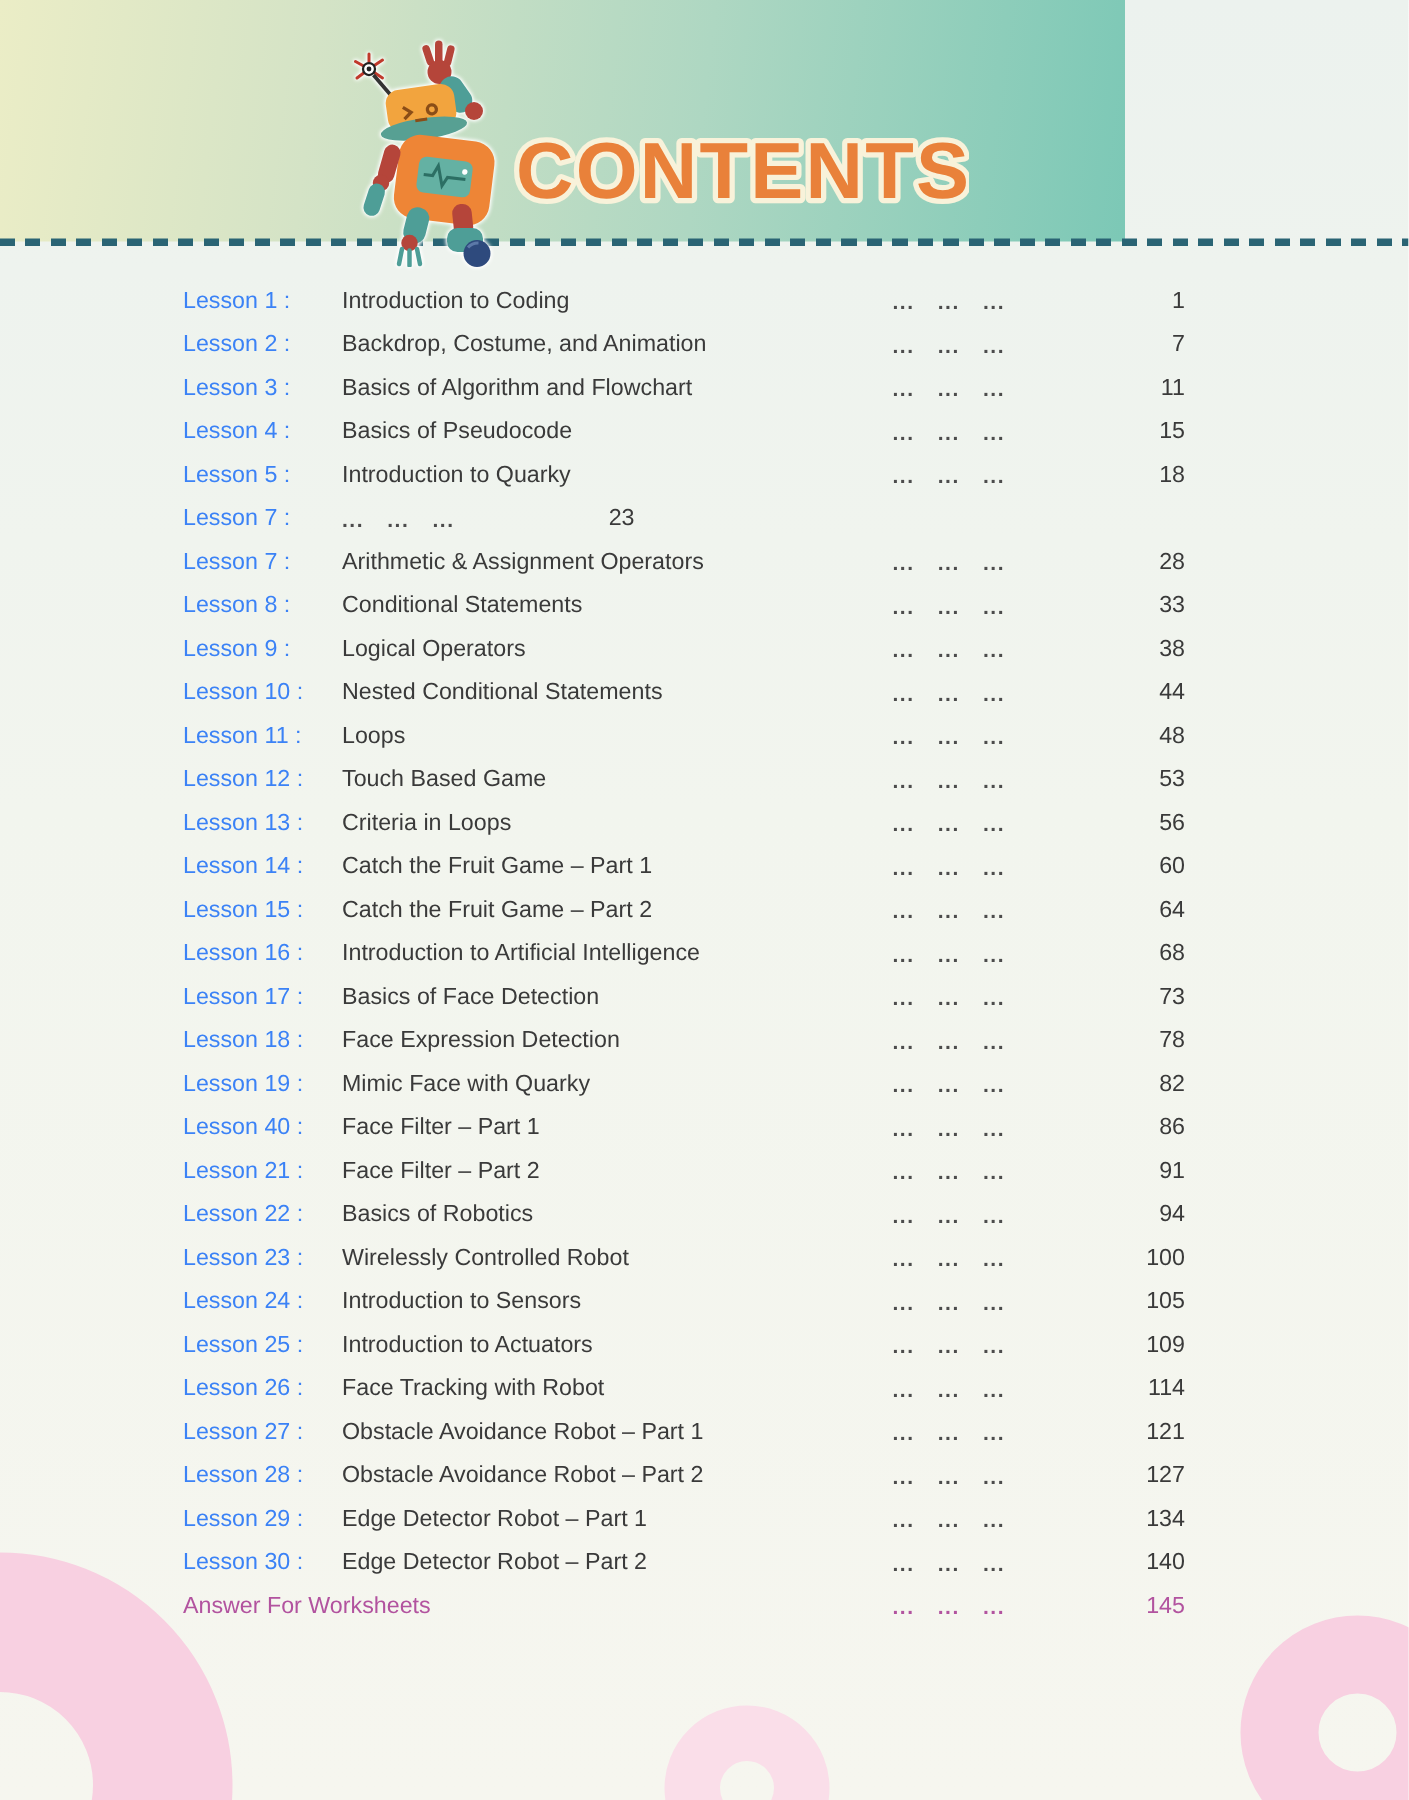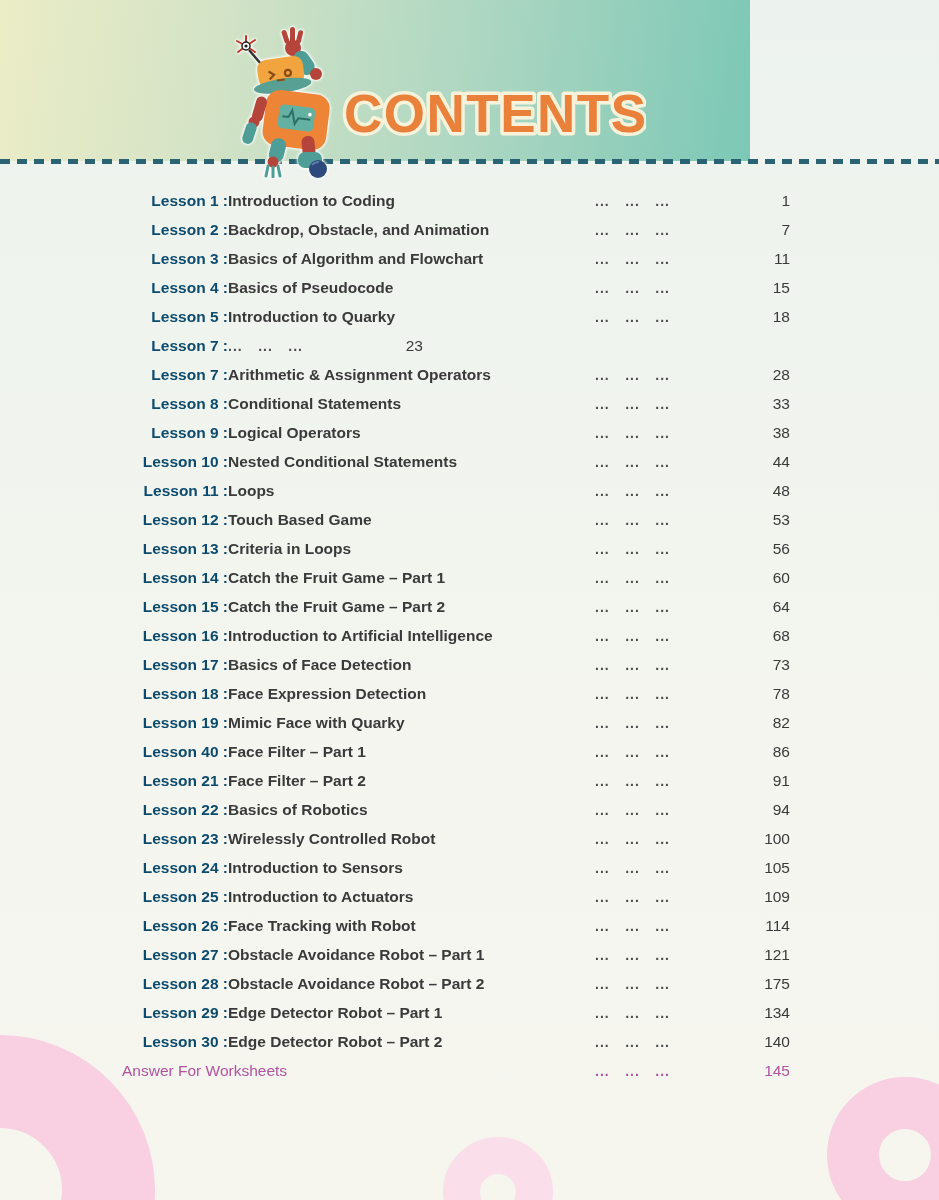--- a/index.html
+++ b/index.html
@@ -24,22 +24,22 @@
   .title-svg { position: absolute; left: 336px; top: 72px; width: 310px; height: 80px; z-index: 2; }
 
   
   .toc {
     position: absolute; left: 122px; top: 186px; width: 668px;
   }
   .toc-row {
     display: flex; align-items: center;
     height: 29px; font-size: 15.5px; color: #3a3a3a;
   }
-  .row-label { width: 106px; font-weight: bold; color: #0c4a6e; flex: none; text-align: right; }
-  .row-title { flex: 1; font-weight: bold; }
+  .row-label { width: 106px; font-weight: normal; color: #3b82f6; flex: none; }
+  .row-title { flex: 1; }
   .row-dots  { width: 75px; flex: none; display: flex; justify-content: space-between;
                color: #4c4c4c; font-weight: bold; font-size: 14px; letter-spacing: 1px; }
   .row-page  { width: 120px; flex: none; text-align: right; }
   .answer-row { color: #b2539f; }
   .answer-row .row-dots, .answer-row .row-page, .answer-row .row-title { color: #b2539f; font-weight: normal; }
   .answer-row .row-dots { font-weight: bold; }
 
   
   .donut { position: absolute; border-radius: 50%; border-style: solid; border-color: #f8d0e1; z-index: 0; }
   .donut-left   { left: -155px; top: 1035px; width: 124px; height: 124px; border-width: 93px; }
@@ -128,21 +128,21 @@
     <span class="row-dots">
       <span>...</span>
       <span>...</span>
       <span>...</span>
     </span>
     <span class="row-page">1</span>
   </div>
 
   <div class="toc-row">
     <span class="row-label">Lesson 2 :</span>
-    <span class="row-title">Backdrop, Obstacle, and Animation</span>
+    <span class="row-title">Backdrop, Costume, and Animation</span>
     <span class="row-dots">
       <span>...</span>
       <span>...</span>
       <span>...</span>
     </span>
     <span class="row-page">7</span>
   </div>
 
   <div class="toc-row">
     <span class="row-label">Lesson 3 :</span>
@@ -419,21 +419,21 @@
   </div>
 
   <div class="toc-row">
     <span class="row-label">Lesson 28 :</span>
     <span class="row-title">Obstacle Avoidance Robot – Part 2</span>
     <span class="row-dots">
       <span>...</span>
       <span>...</span>
       <span>...</span>
     </span>
-    <span class="row-page">175</span>
+    <span class="row-page">127</span>
   </div>
 
   <div class="toc-row">
     <span class="row-label">Lesson 29 :</span>
     <span class="row-title">Edge Detector Robot – Part 1</span>
     <span class="row-dots">
       <span>...</span>
       <span>...</span>
       <span>...</span>
     </span>

